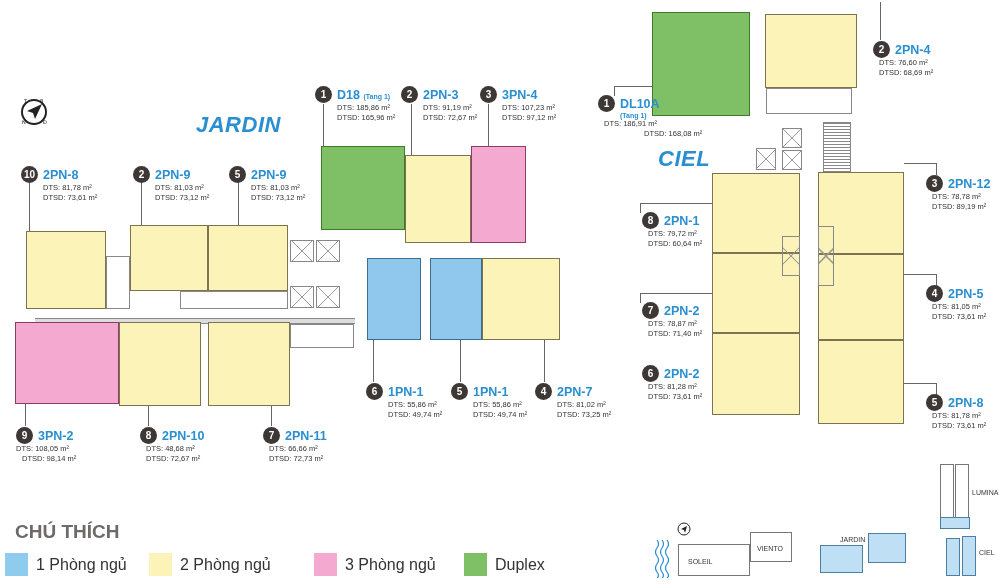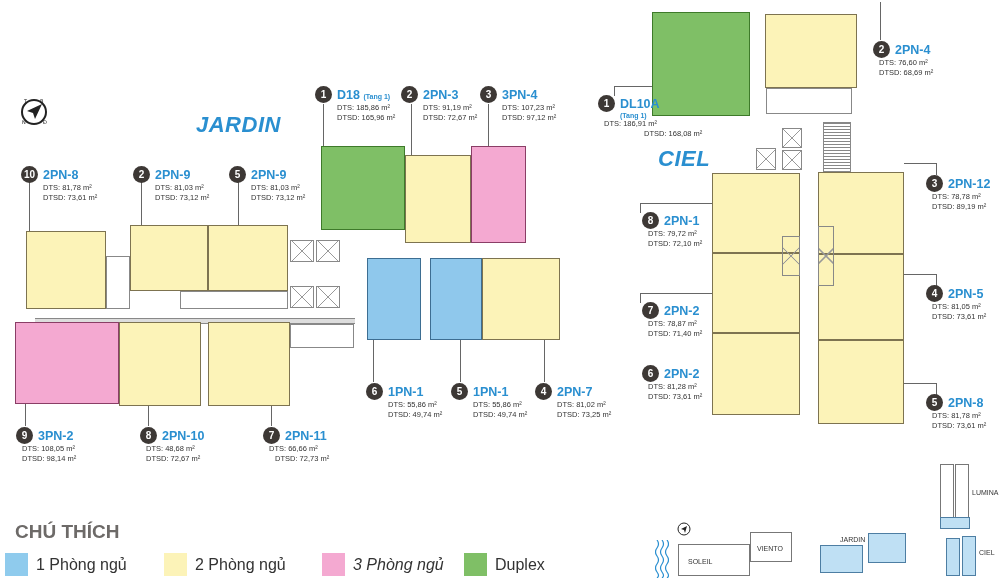--- a/index.html
+++ b/index.html
@@ -158,38 +158,38 @@
       <span class="code">2PN-7</span>
     </div>
   <div class="area" style="margin-left:22px;">DTS: 81,02 m²</div>
   <div class="area" style="margin-left:22px;">DTSD: 73,25 m²</div>
 </div>
 <div class="lbl" style="left:16px;top:427px;">
   <div class="row">
       <span class="num">9</span>
       <span class="code">3PN-2</span>
     </div>
-  <div class="area" style="margin-left:6px;">DTS: 108,05 m²</div>
+  <div class="area" style="">DTS: 108,05 m²</div>
   <div class="area" style="margin-left:6px;">DTSD: 98,14 m²</div>
 </div>
 <div class="lbl" style="left:140px;top:427px;">
   <div class="row">
       <span class="num">8</span>
       <span class="code">2PN-10</span>
     </div>
   <div class="area" style="margin-left:6px;">DTS: 48,68 m²</div>
   <div class="area" style="margin-left:6px;">DTSD: 72,67 m²</div>
 </div>
 <div class="lbl" style="left:263px;top:427px;">
   <div class="row">
       <span class="num">7</span>
       <span class="code">2PN-11</span>
     </div>
   <div class="area" style="margin-left:6px;">DTS: 66,66 m²</div>
-  <div class="area" style="margin-left:12px;">DTSD: 72,73 m²</div>
+  <div class="area" style="margin-left:6px;">DTSD: 72,73 m²</div>
 </div>
 
 <div class="abs title" style="left:658px;top:146px;">CIEL</div>
 
 <div>
   <div class="unit g" style="left:652px;top:12px;width:98px;height:104px;"></div>
   <div class="unit y" style="left:765px;top:14px;width:92px;height:74px;"></div>
   <div class="core" style="left:766px;top:88px;width:86px;height:26px;"></div>
   <div class="lift" style="left:782px;top:128px;width:20px;height:20px;"></div>
   <div class="lift" style="left:756px;top:148px;width:20px;height:22px;"></div>
@@ -235,21 +235,21 @@
     </div>
   <div class="area" style="margin-left:6px;">DTS: 76,60 m²</div>
   <div class="area" style="margin-left:6px;">DTSD: 68,69 m²</div>
 </div>
 <div class="lbl" style="left:642px;top:212px;">
   <div class="row">
       <span class="num">8</span>
       <span class="code">2PN-1</span>
     </div>
   <div class="area" style="margin-left:6px;">DTS: 79,72 m²</div>
-  <div class="area" style="margin-left:6px;">DTSD: 72,10 m²</div>
+  <div class="area" style="margin-left:6px;">DTSD: 60,64 m²</div>
 </div>
 <div class="lbl" style="left:642px;top:302px;">
   <div class="row">
       <span class="num">7</span>
       <span class="code">2PN-2</span>
     </div>
   <div class="area" style="margin-left:6px;">DTS: 78,87 m²</div>
   <div class="area" style="margin-left:6px;">DTSD: 71,40 m²</div>
 </div>
 <div class="lbl" style="left:642px;top:365px;">
@@ -283,25 +283,25 @@
     </div>
   <div class="area" style="margin-left:6px;">DTS: 81,78 m²</div>
   <div class="area" style="margin-left:6px;">DTSD: 73,61 m²</div>
 </div>
 
 <div class="abs legend-title" style="left:15px;top:521px;">CHÚ THÍCH</div>
 <div class="legend-item" style="left:5px;top:553px;">
   <span class="swatch" style="background:#8fcbed;"></span>
   <span class="legend-label">1 Phòng ngủ</span>
 </div>
-<div class="legend-item" style="left:164px;top:553px;">
+<div class="legend-item" style="left:149px;top:553px;">
   <span class="swatch" style="background:#fcf3b8;"></span>
   <span class="legend-label">2 Phòng ngủ</span>
 </div>
-<div class="legend-item" style="left:322px;top:553px;font-style:italic;">
+<div class="legend-item" style="left:314px;top:553px;">
   <span class="swatch" style="background:#f4a9d1;"></span>
   <span class="legend-label">3 Phòng ngủ</span>
 </div>
 <div class="legend-item" style="left:464px;top:553px;">
   <span class="swatch" style="background:#7fbf66;"></span>
   <span class="legend-label">Duplex</span>
 </div>
 
 <div>
   <div class="abs" style="left:655px;top:540px;width:14px;height:38px;">

